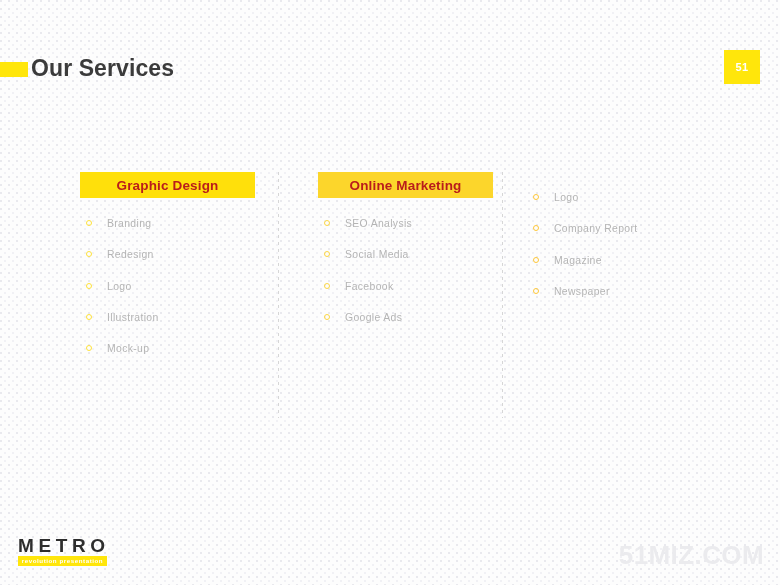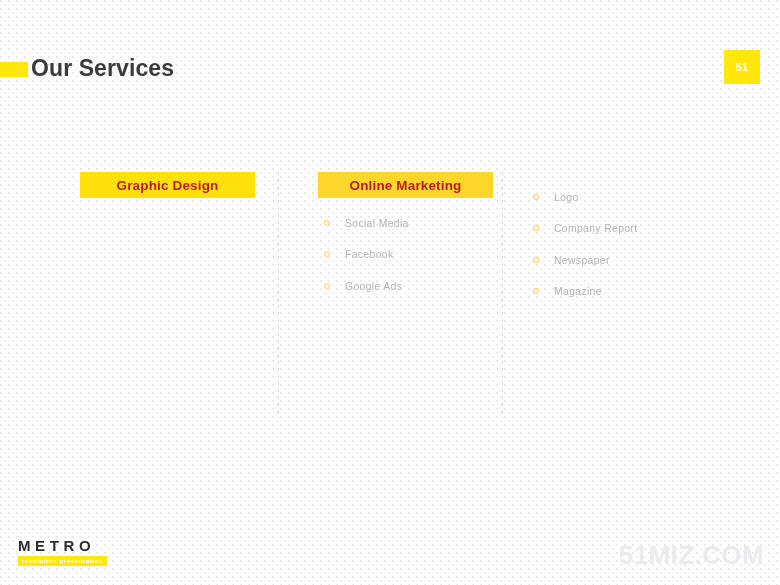--- a/index.html
+++ b/index.html
@@ -136,21 +136,21 @@
   #divider-0 { left: 278px; }
   #divider-1 { left: 502px; }
 
   
   #logo {
     position: absolute;
     left: 18px;
     top: 536px;
   }
   #logo-name {
-    font-size: 15px;
+    font-size: 19px;
     font-weight: bold;
     color: #2d2d2d;
     letter-spacing: 4.6px;
     line-height: 19px;
   }
   #logo-tagline {
     margin-top: 1px;
     width: 89px;
     background-color: #ffe60b;
     color: #ffffff;
@@ -184,27 +184,53 @@
 
   <div id="page-badge" style="background-color: rgb(255, 230, 11);">
     <div id="page-badge-num">51</div>
   </div>
 
   <div class="divider" id="divider-0"></div>
   <div class="divider" id="divider-1"></div>
 
   <div class="column" id="column-0">
     <div class="col-header" style="background-color: rgb(255, 224, 11);">Graphic Design</div>
+    <ul class="col-list">
+      <li class="col-item">
+        <span class="bullet" style="border-color: rgb(255, 226, 58);"></span>
+        <span class="item-label">Branding</span>
+      </li>
+      <li class="col-item">
+        <span class="bullet" style="border-color: rgb(255, 226, 58);"></span>
+        <span class="item-label">Redesign</span>
+      </li>
+      <li class="col-item">
+        <span class="bullet" style="border-color: rgb(255, 226, 58);"></span>
+        <span class="item-label">Logo</span>
+      </li>
+      <li class="col-item">
+        <span class="bullet" style="border-color: rgb(255, 226, 58);"></span>
+        <span class="item-label">Illustration</span>
+      </li>
+      <li class="col-item">
+        <span class="bullet" style="border-color: rgb(255, 226, 58);"></span>
+        <span class="item-label">Mock-up</span>
+      </li>
+    </ul>
   </div>
 
   <div class="column" id="column-1">
     <div class="col-header" style="background-color: rgb(252, 214, 43);">Online Marketing</div>
     <ul class="col-list">
       <li class="col-item">
         <span class="bullet" style="border-color: rgb(252, 215, 68);"></span>
+        <span class="item-label">SEO Analysis</span>
+      </li>
+      <li class="col-item">
+        <span class="bullet" style="border-color: rgb(252, 215, 68);"></span>
         <span class="item-label">Social Media</span>
       </li>
       <li class="col-item">
         <span class="bullet" style="border-color: rgb(252, 215, 68);"></span>
         <span class="item-label">Facebook</span>
       </li>
       <li class="col-item">
         <span class="bullet" style="border-color: rgb(252, 215, 68);"></span>
         <span class="item-label">Google Ads</span>
       </li>
@@ -216,25 +242,25 @@
       <li class="col-item">
         <span class="bullet" style="border-color: rgb(255, 200, 58);"></span>
         <span class="item-label">Logo</span>
       </li>
       <li class="col-item">
         <span class="bullet" style="border-color: rgb(255, 200, 58);"></span>
         <span class="item-label">Company Report</span>
       </li>
       <li class="col-item">
         <span class="bullet" style="border-color: rgb(255, 200, 58);"></span>
+        <span class="item-label">Magazine</span>
+      </li>
+      <li class="col-item">
+        <span class="bullet" style="border-color: rgb(255, 200, 58);"></span>
         <span class="item-label">Newspaper</span>
-      </li>
-      <li class="col-item">
-        <span class="bullet" style="border-color: rgb(255, 200, 58);"></span>
-        <span class="item-label">Magazine</span>
       </li>
     </ul>
   </div>
 
   <div id="logo">
     <div id="logo-name">METRO</div>
     <div id="logo-tagline" style="background-color: rgb(255, 230, 11);">revolution presentation</div>
   </div>
 
   <div id="watermark">51MIZ.COM</div>

